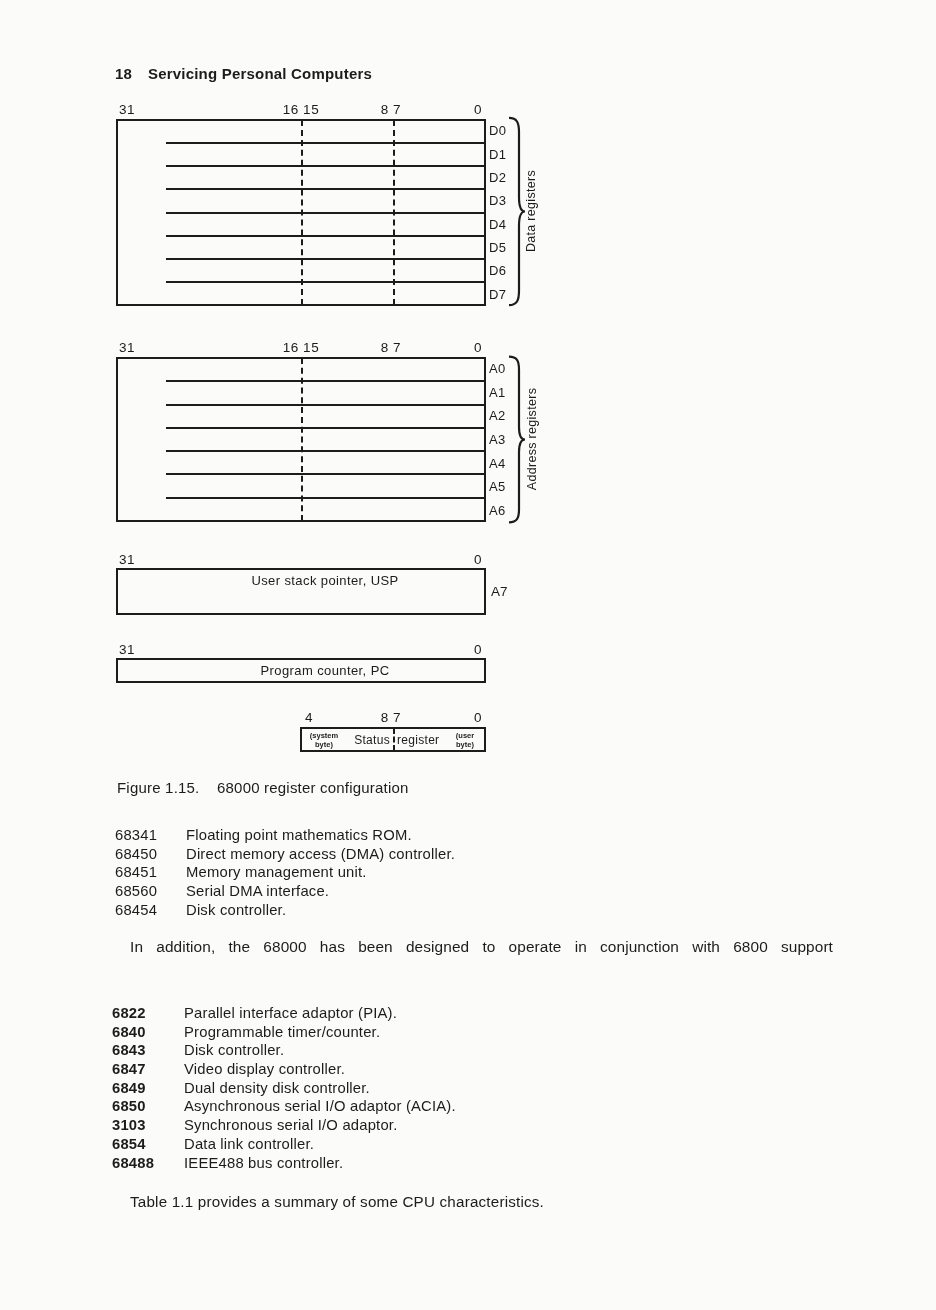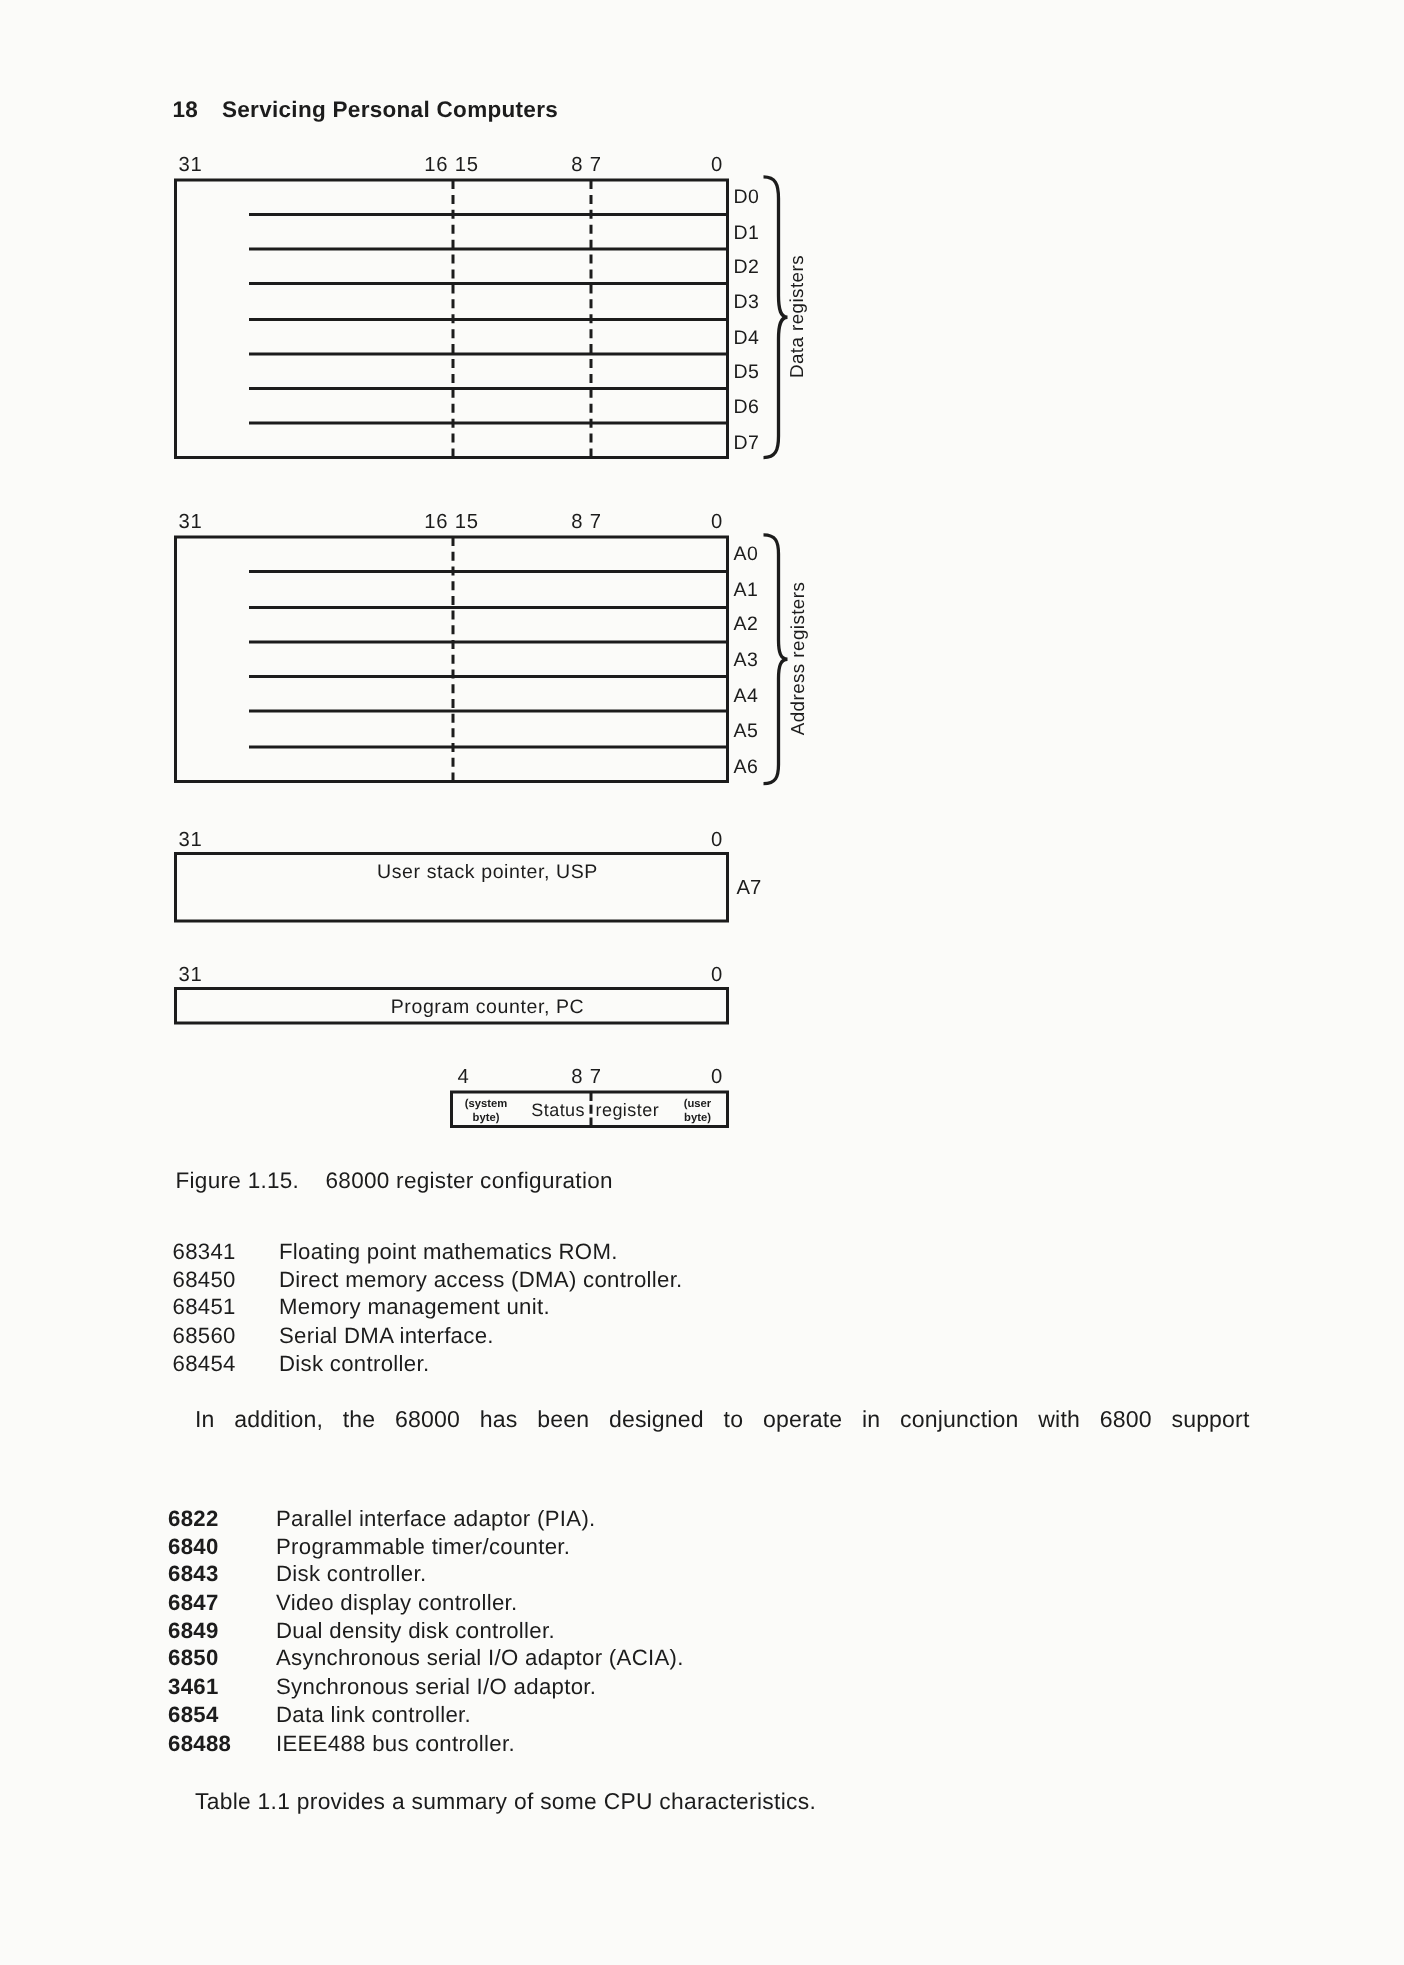--- a/index.html
+++ b/index.html
@@ -182,20 +182,20 @@
     <div class="l1">In addition, the 68000 has been designed to operate in conjunction with 6800 support</div>
   </div>
 
   <div class="dev-list list2" style="left:112px;top:1004px;">
     <div class="dev-row"><span class="dev-code">6822</span><span>Parallel interface adaptor (PIA).</span></div>
     <div class="dev-row"><span class="dev-code">6840</span><span>Programmable timer/counter.</span></div>
     <div class="dev-row"><span class="dev-code">6843</span><span>Disk controller.</span></div>
     <div class="dev-row"><span class="dev-code">6847</span><span>Video display controller.</span></div>
     <div class="dev-row"><span class="dev-code">6849</span><span>Dual density disk controller.</span></div>
     <div class="dev-row"><span class="dev-code">6850</span><span>Asynchronous serial I/O adaptor (ACIA).</span></div>
-    <div class="dev-row"><span class="dev-code">3461</span><span>Synchronous serial I/O adaptor.</span></div>
+    <div class="dev-row"><span class="dev-code">3103</span><span>Synchronous serial I/O adaptor.</span></div>
     <div class="dev-row"><span class="dev-code">6854</span><span>Data link controller.</span></div>
     <div class="dev-row"><span class="dev-code">68488</span><span>IEEE488 bus controller.</span></div>
   </div>
 
   <div class="closing">Table 1.1 provides a summary of some CPU characteristics.</div>
 
 </div>
 
 </body></html>

